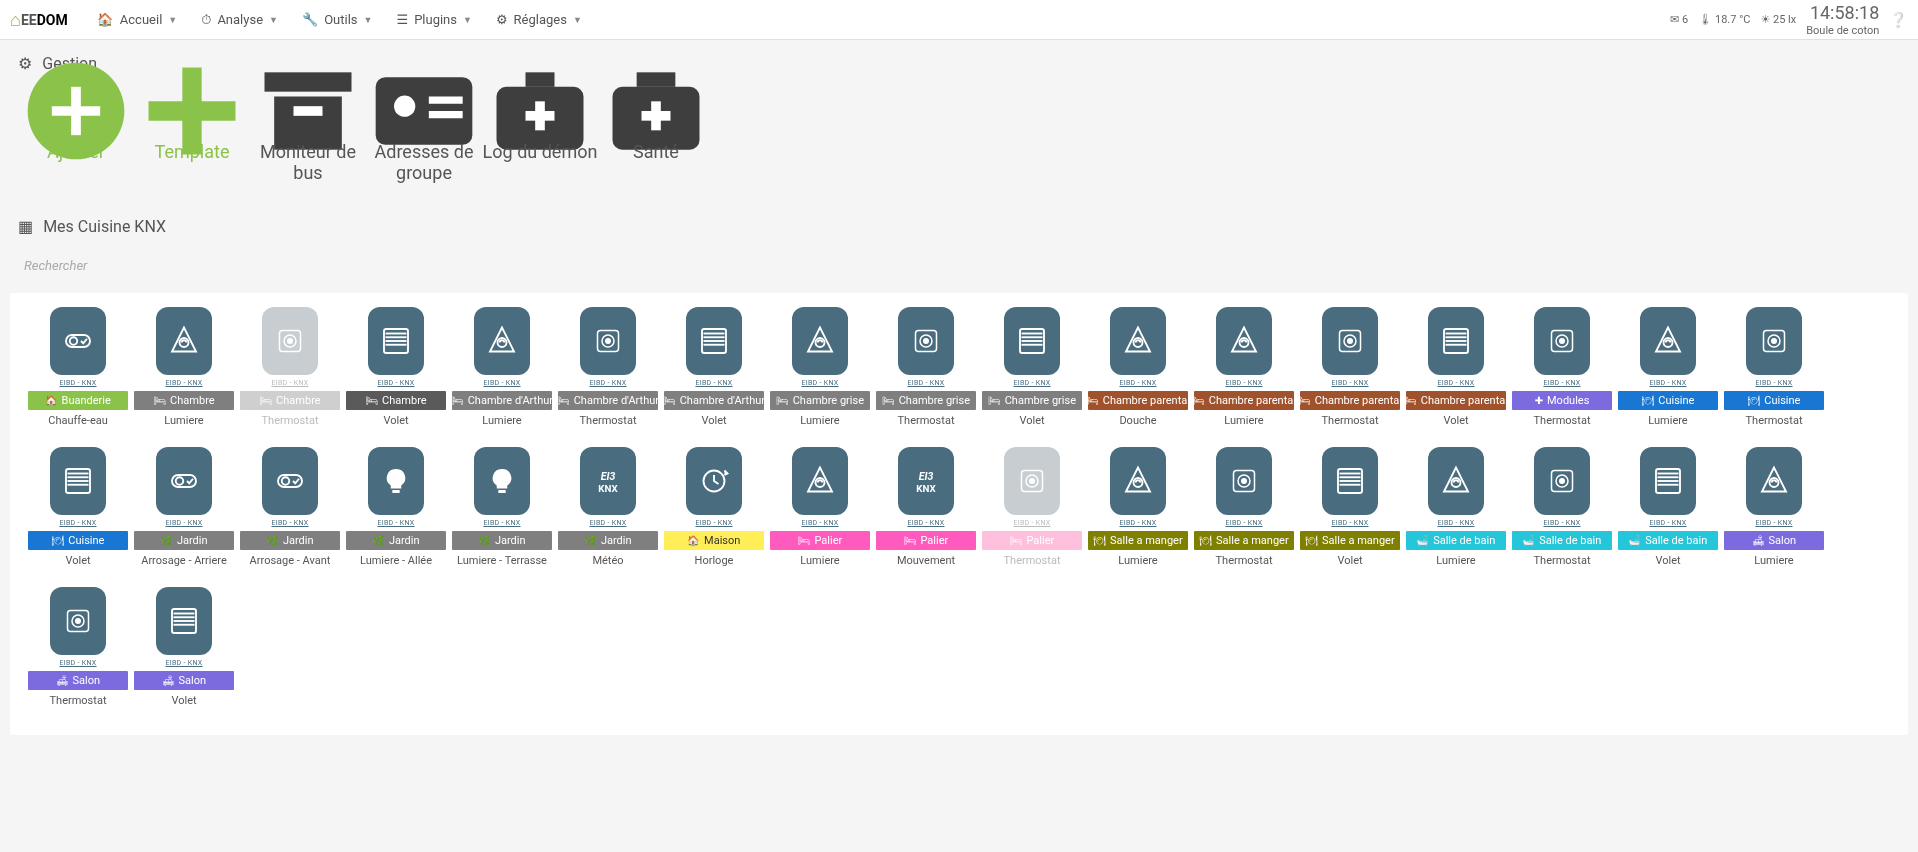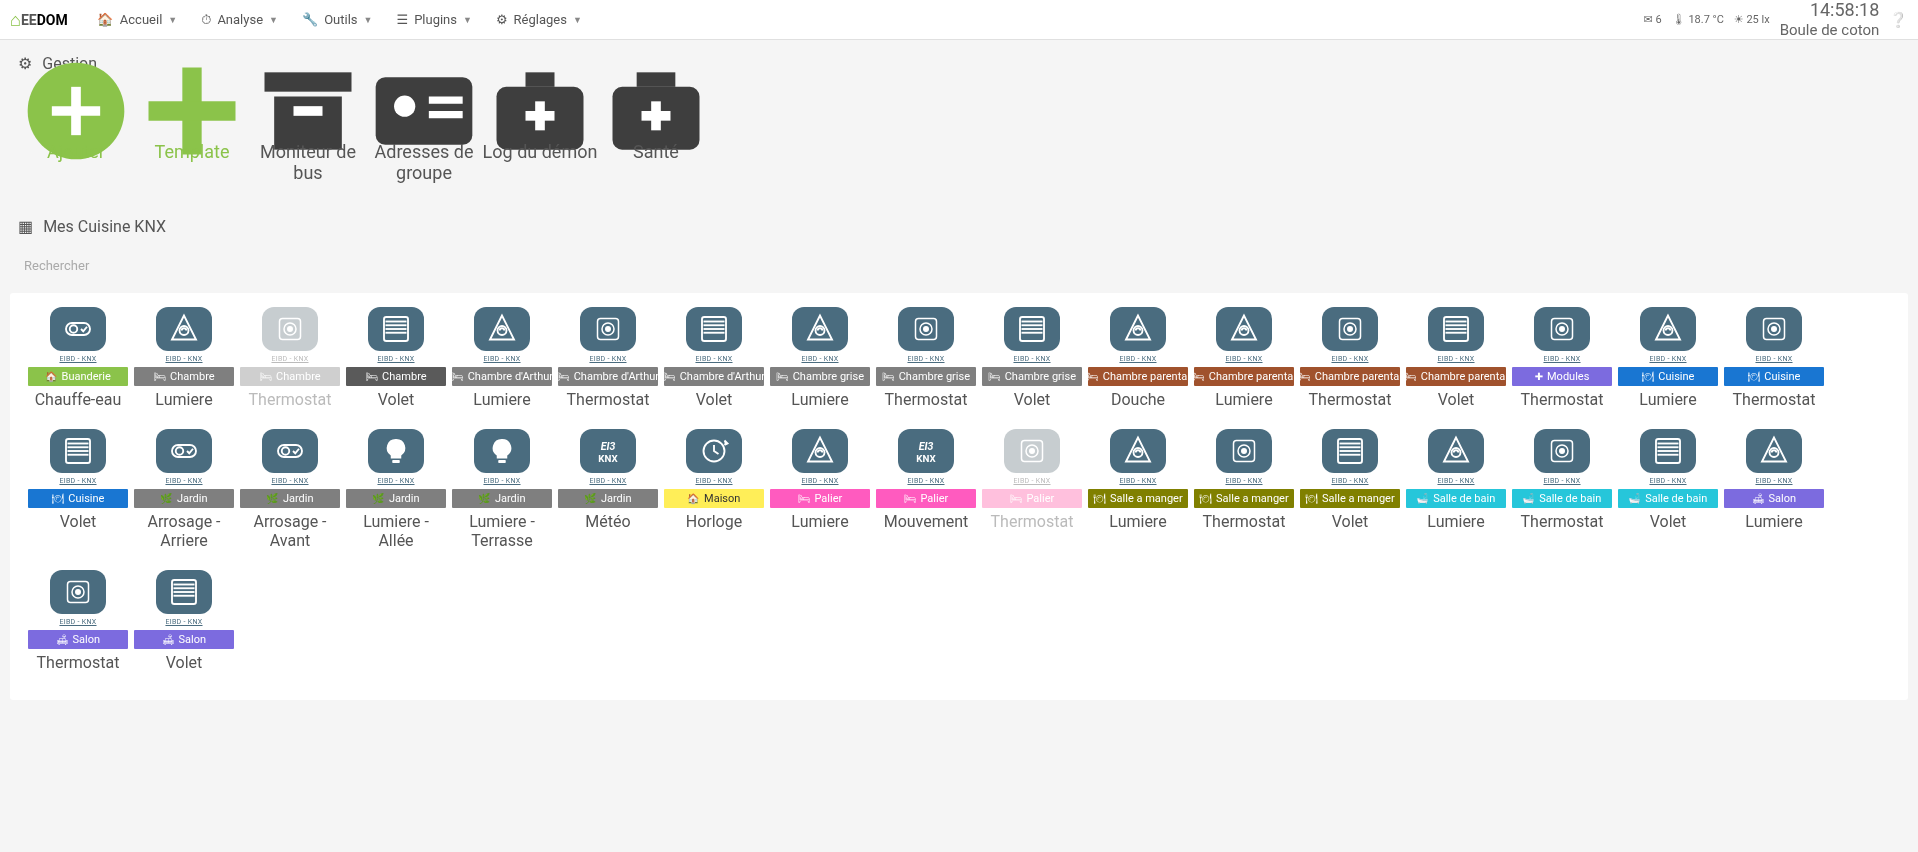--- a/index.html
+++ b/index.html
@@ -8,47 +8,47 @@
 .logo { display: flex; align-items: center; font-weight: bold; font-size: 14px; margin-right: 18px; }
 .logo-green { color: #000000; }
 .logo-gray { color: #555; }
 .nav-item { display: flex; align-items: center; padding: 0 12px; height: 40px; color: #555; cursor: pointer; font-size: 13px; }
 .nav-icon { margin-right: 6px; font-size: 13px; }
 .caret { margin-left: 6px; font-size: 9px; color: #888; }
 .nav-right { margin-left: auto; display: flex; align-items: center; gap: 10px; color: #666; font-size: 11px; }
 .nav-status { display:flex; align-items:center; gap:10px; }
 .nav-clock { text-align: right; line-height: 1.3; }
 .nav-clock .time { font-size: 18px; }
-.nav-clock .mode { font-size: 15px; color: #666; }
+.nav-clock .mode { font-size: 11px; color: #666; }
 .help-icon { font-size: 15px; color: #888; cursor:pointer; }
 
 .section-header { display: flex; align-items: center; padding: 14px 18px 8px; font-size: 16px; color: #555; }
 .section-header .icon { margin-right: 10px; color: #555; }
 
 .actions-row { display: flex; padding: 6px 18px 20px; text-align: center; }
 .action { width: 116px; cursor: pointer; color: #555; }
 .action .aicon { font-size: 34px; color: #3e3e3e; height: 48px; display:flex; align-items:center; justify-content:center; }
 .action .aicon.green { color: #8bc34a; }
 .action .alabel { margin-top: 6px; font-size: 18px; }
 .action.green .alabel { color: #8bc34a; }
 
-.search { width: calc(100% - 28px); margin: 6px 14px 12px; padding: 8px 10px; font-size: 13px; border: none; background: transparent; color: #444; outline: none; }
+.search { width: calc(100% - 28px); margin: 6px 14px 12px; padding: 8px 10px; font-size: 13px; border: none; background: transparent; color: #444; outline: none; font-style: italic; }
 .search::placeholder { color: #aaa; }
 
 .modules-wrap { background: #fff; margin: 0 10px 10px; border-radius: 3px; padding: 14px 18px; }
 .modules-grid { display: flex; flex-wrap: wrap; gap: 6px 6px; }
 .module { width: 100px; text-align: center; cursor: pointer; margin-bottom: 14px; }
-.mod-thumb { width: 56px; height: 44px; border-radius: 12px; background: #4a6c7f; margin: 0 auto 4px; display:flex; align-items:center; justify-content:center; color:#fff; position:relative; }
+.mod-thumb { width: 56px; height: 68px; border-radius: 12px; background: #4a6c7f; margin: 0 auto 4px; display:flex; align-items:center; justify-content:center; color:#fff; position:relative; }
 .mod-thumb.disabled { background: #c7cdd0; }
 .mod-thumb svg { width: 36px; height: 36px; }
 .mod-sub { font-size: 7px; color: #4a6c7f; margin-bottom: 4px; letter-spacing:0.3px;text-decoration:underline; }
 .mod-sub.disabled { color: #bbb; }
 .tag { display: inline-flex; align-items:center; justify-content:center; gap:4px; font-size: 11px; padding: 3px 6px; color: #fff; border-radius: 1px; width: 100%; white-space: nowrap; overflow:hidden; }
 .tag-icon { font-size: 10px; }
-.mod-name { font-size: 16px; color: #555; margin-top: 4px; }
+.mod-name { font-size: 11px; color: #555; margin-top: 4px; }
 .mod-name.disabled { color: #bbb; }
 
 .c-green { background:#8bc34a; } .c-gray { background:#7f7f7f; } .c-lgray { background:#cfcfcf; color:#fff; }
 .c-dgray { background:#5a5a5a; } .c-brown { background:#a0522d; } .c-blue { background:#1976d2; } .c-yellow { background:#ffee58; color:#333; } .c-pink { background:#ff5bbf; }
 .c-lpink { background:#ffc0dd; color:#fff; } .c-olive { background:#808000; } .c-purple { background:#7c6bdf; } .c-teal { background:#26c6da; }
 </style>
 </head>
 <body>
 
 

